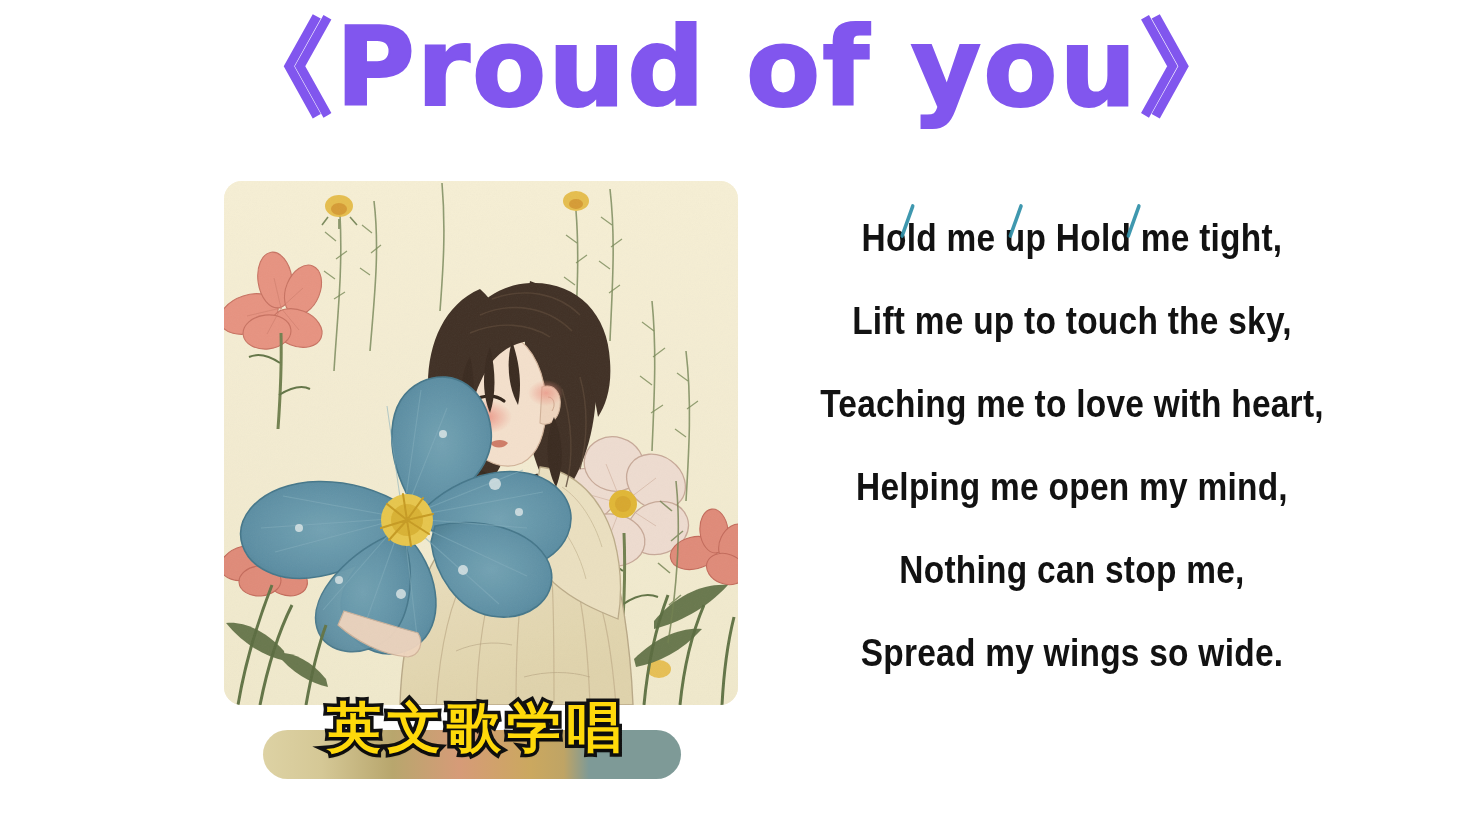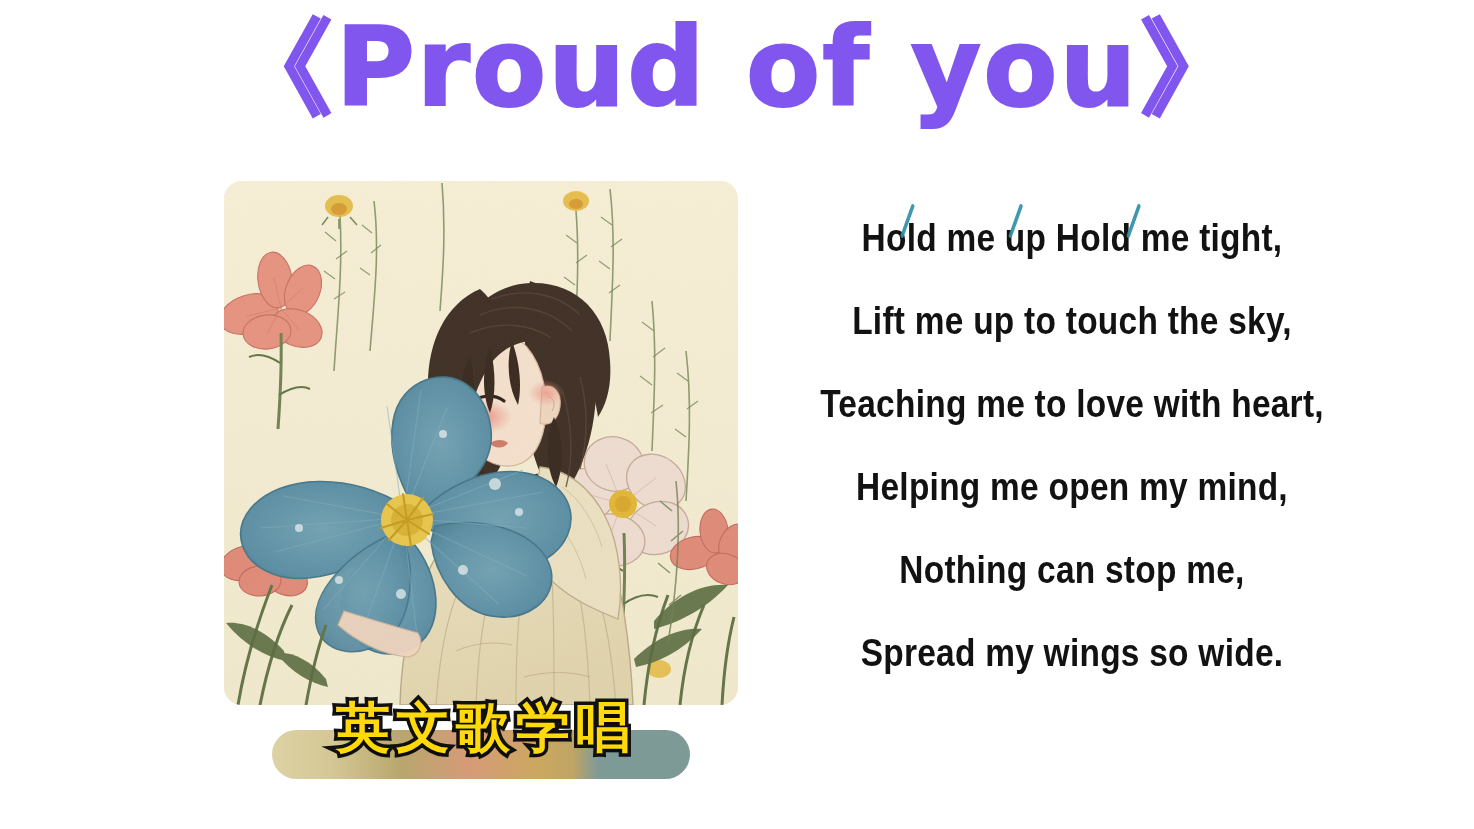--- a/index.html
+++ b/index.html
@@ -28,21 +28,21 @@
 
   
   .illo{
     position:absolute;left:224px;top:181px;width:514px;height:524px;
     border-radius:18px;overflow:hidden;
     background:#F7F1D9;
   }
   .illo svg{display:block;width:100%;height:100%;}
 
   
-  .badge-wrap{position:absolute;left:272px;top:730px;width:418px;height:49px;}
+  .badge-wrap{position:absolute;left:263px;top:730px;width:418px;height:49px;}
   .pill{
     position:absolute;left:0;top:0;width:100%;height:100%;
     border-radius:26px;
     background:linear-gradient(90deg,
         #DDD2A4 0%,
         #D5C896 14%,
         #B8A66D 31%,
         #D69B78 47%,
         #CBA85F 64%,
         #BFA465 72%,

